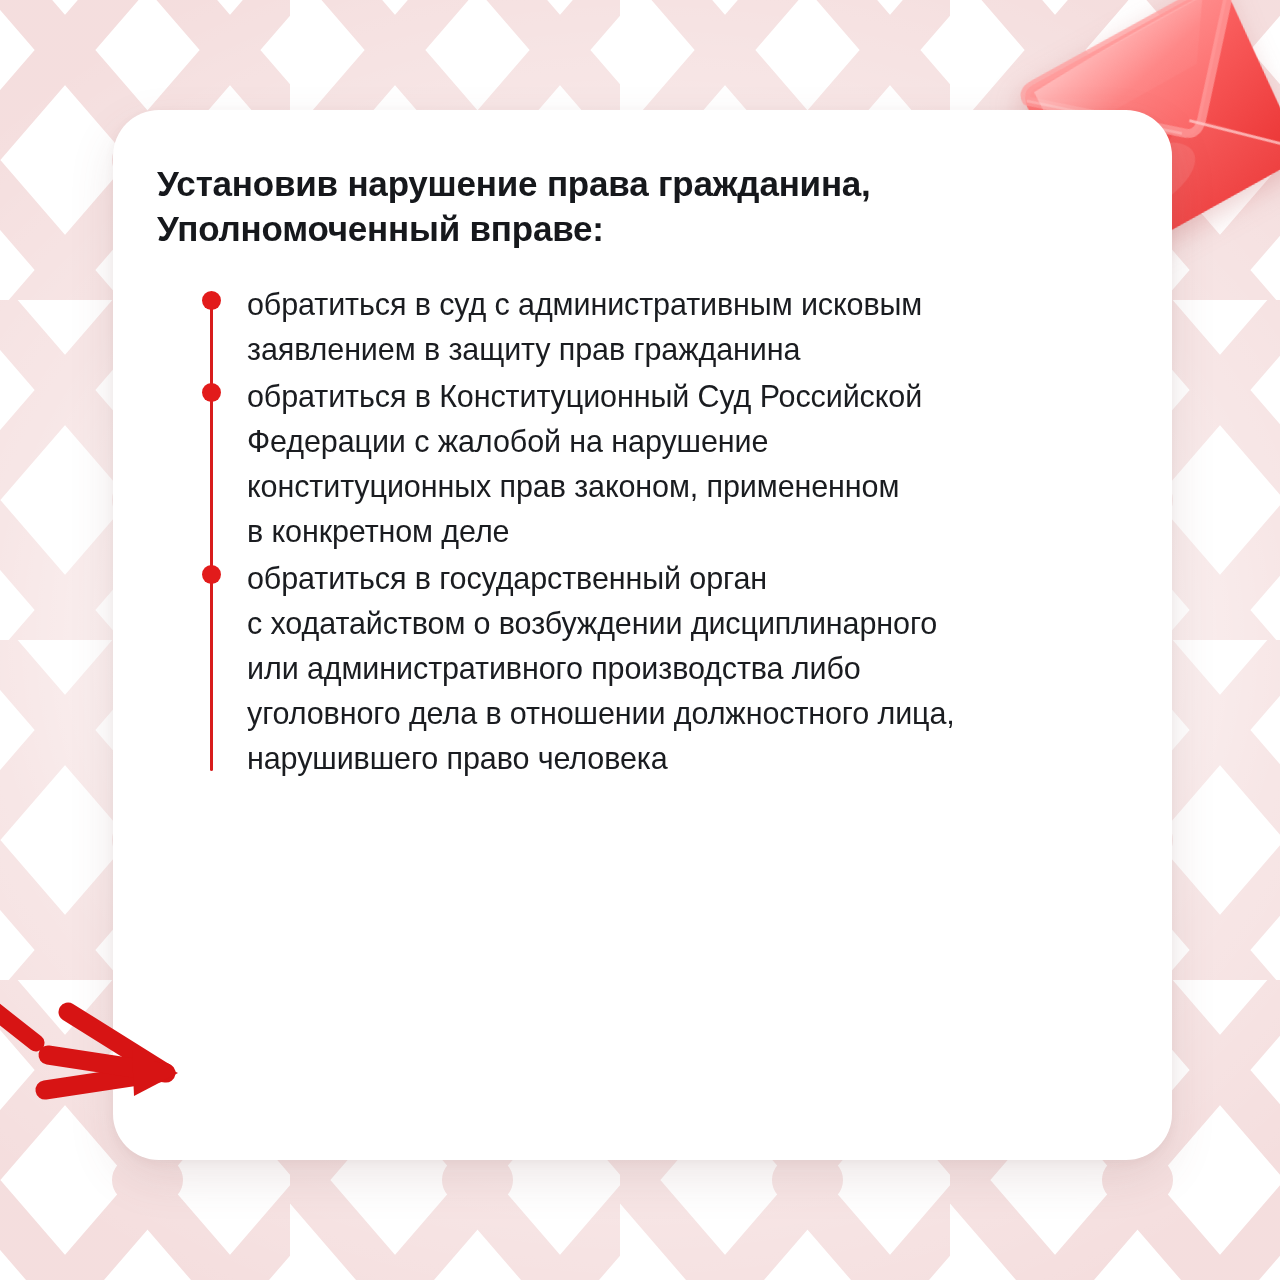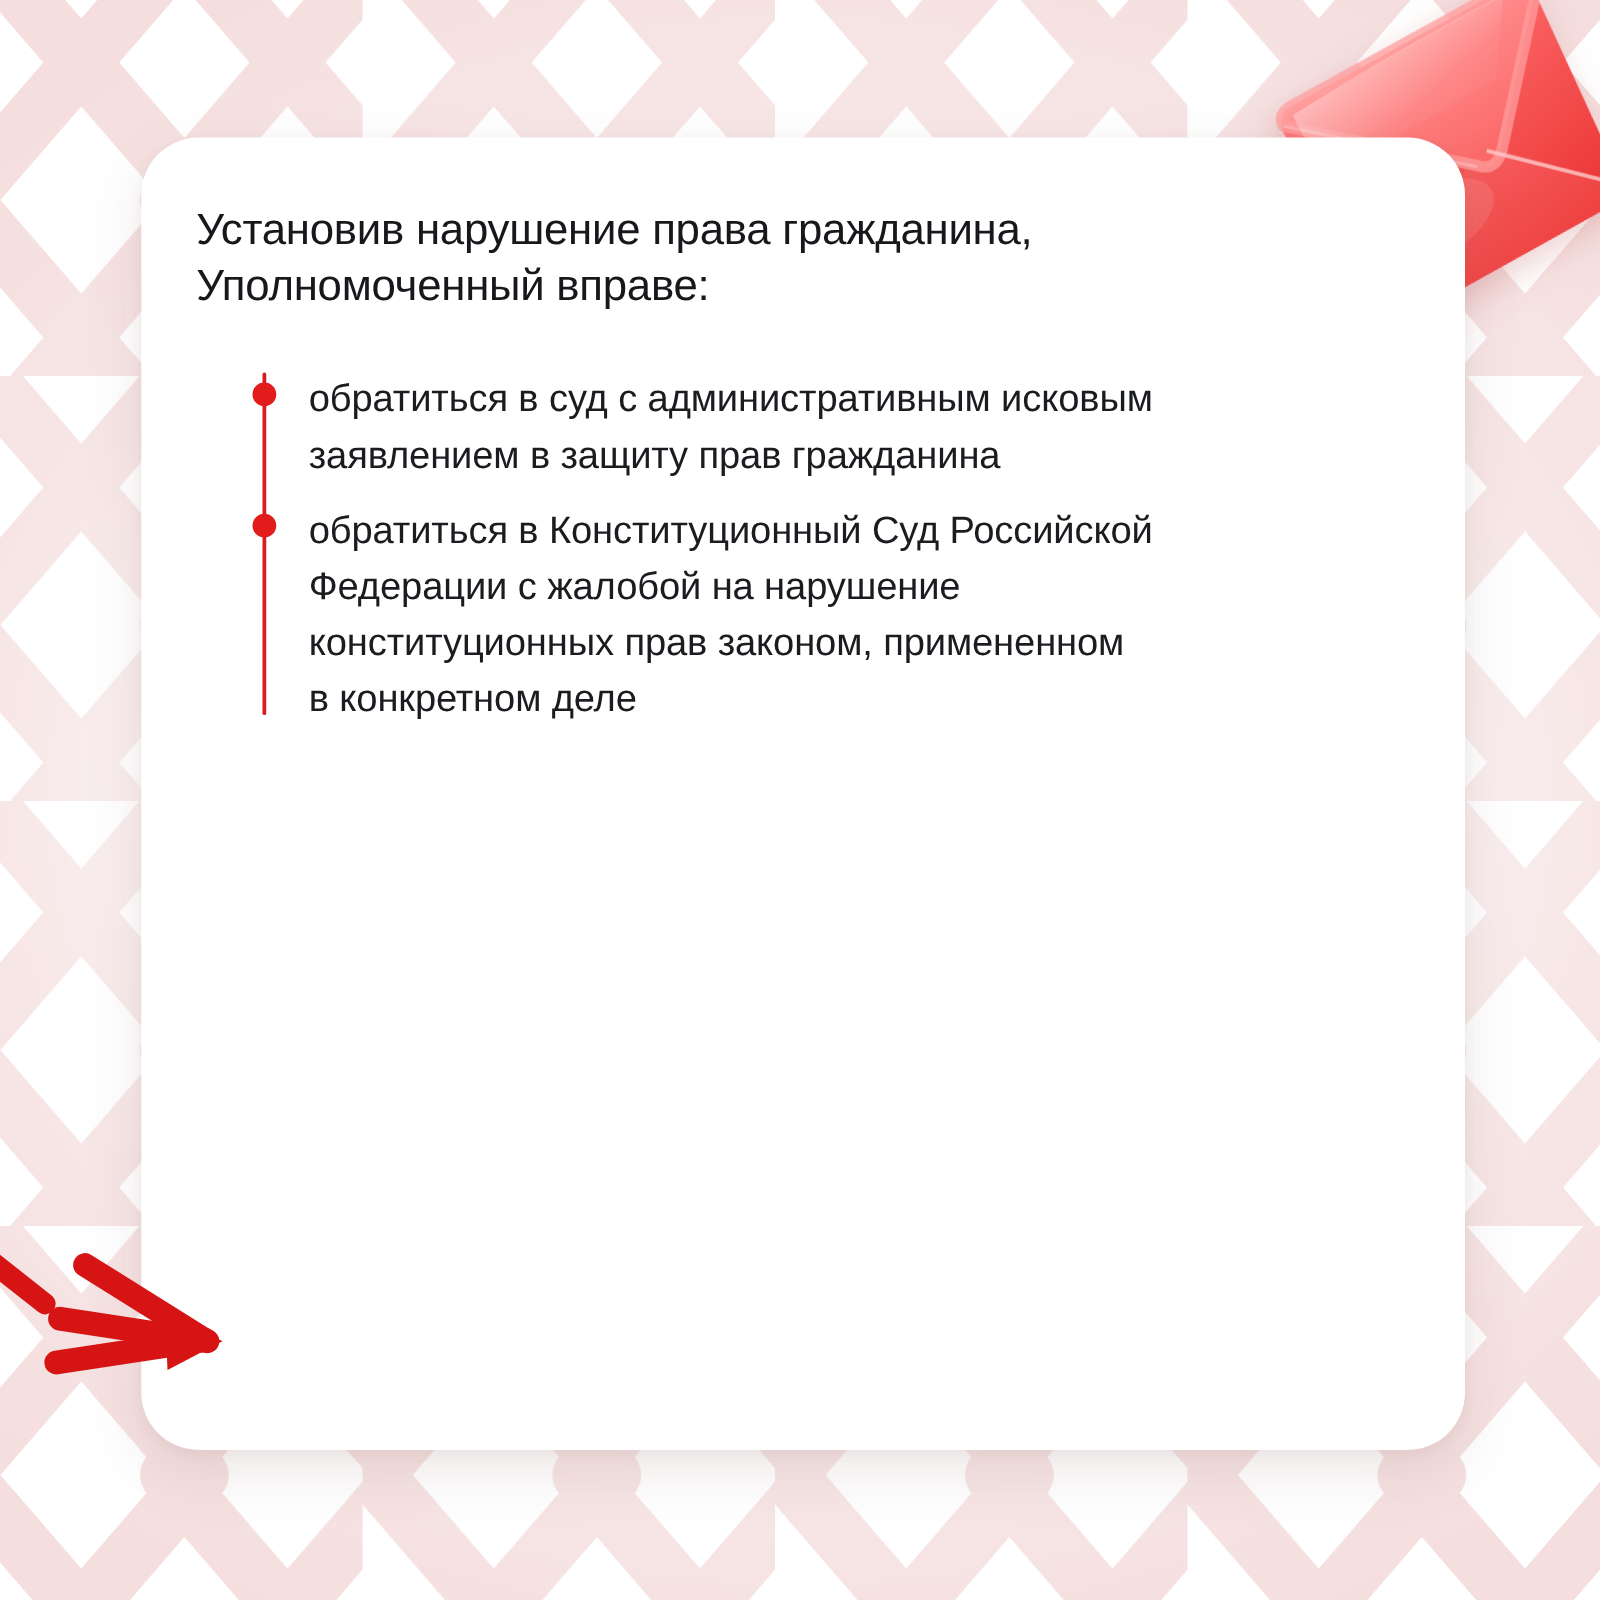--- a/index.html
+++ b/index.html
@@ -53,21 +53,21 @@
                 0 3px 10px rgba(120, 80, 80, 0.06);
   }
 
   
   #heading {
     position: absolute;
     left: 44px;
     top: 52px;
     width: 930px;
     font-size: 35px;
-    font-weight: 400;
+    font-weight: 700;
     line-height: 1.28;
     letter-spacing: -0.2px;
     color: #16181c;
     white-space: pre-line;
   }
 
   
   #list {
     position: absolute;
     left: 44px;
@@ -80,21 +80,20 @@
     top: 16px;
     bottom: 12px;
     width: 3px;
     background: #d81d1d;
     border-radius: 2px;
   }
   .item {
     position: relative;
     padding-left: 90px;
     margin-bottom: 2px;
-    margin-top: 15px;
   }
   .dot {
     position: absolute;
     left: 45px;
     top: 9px;
     width: 19px;
     height: 19px;
     border-radius: 50%;
     background: #e21b1b;
   }
@@ -207,20 +206,28 @@
 
     <div class="item">
       <span class="dot"></span>
       <div class="item-text">обратиться в Конституционный Суд Российской
 Федерации с жалобой на нарушение
 конституционных прав законом, примененном
 в конкретном деле</div>
     </div>
 
 
+    <div class="item">
+      <span class="dot"></span>
+      <div class="item-text">обратиться в государственный орган
+с ходатайством о возбуждении дисциплинарного
+или административного производства либо
+уголовного дела в отношении должностного лица,
+нарушившего право человека</div>
+    </div>
   </div>
 </div>
 
 <svg id="arrow" viewBox="0 0 215 140" aria-hidden="true">
   <g fill="none" stroke="#d71414" stroke-linecap="round" stroke-linejoin="round">
 
     <path d="M 2 24 L 54 65" stroke-width="17"></path>
 
     <path d="M 86 34 L 182 94" stroke-width="19"></path>
 

